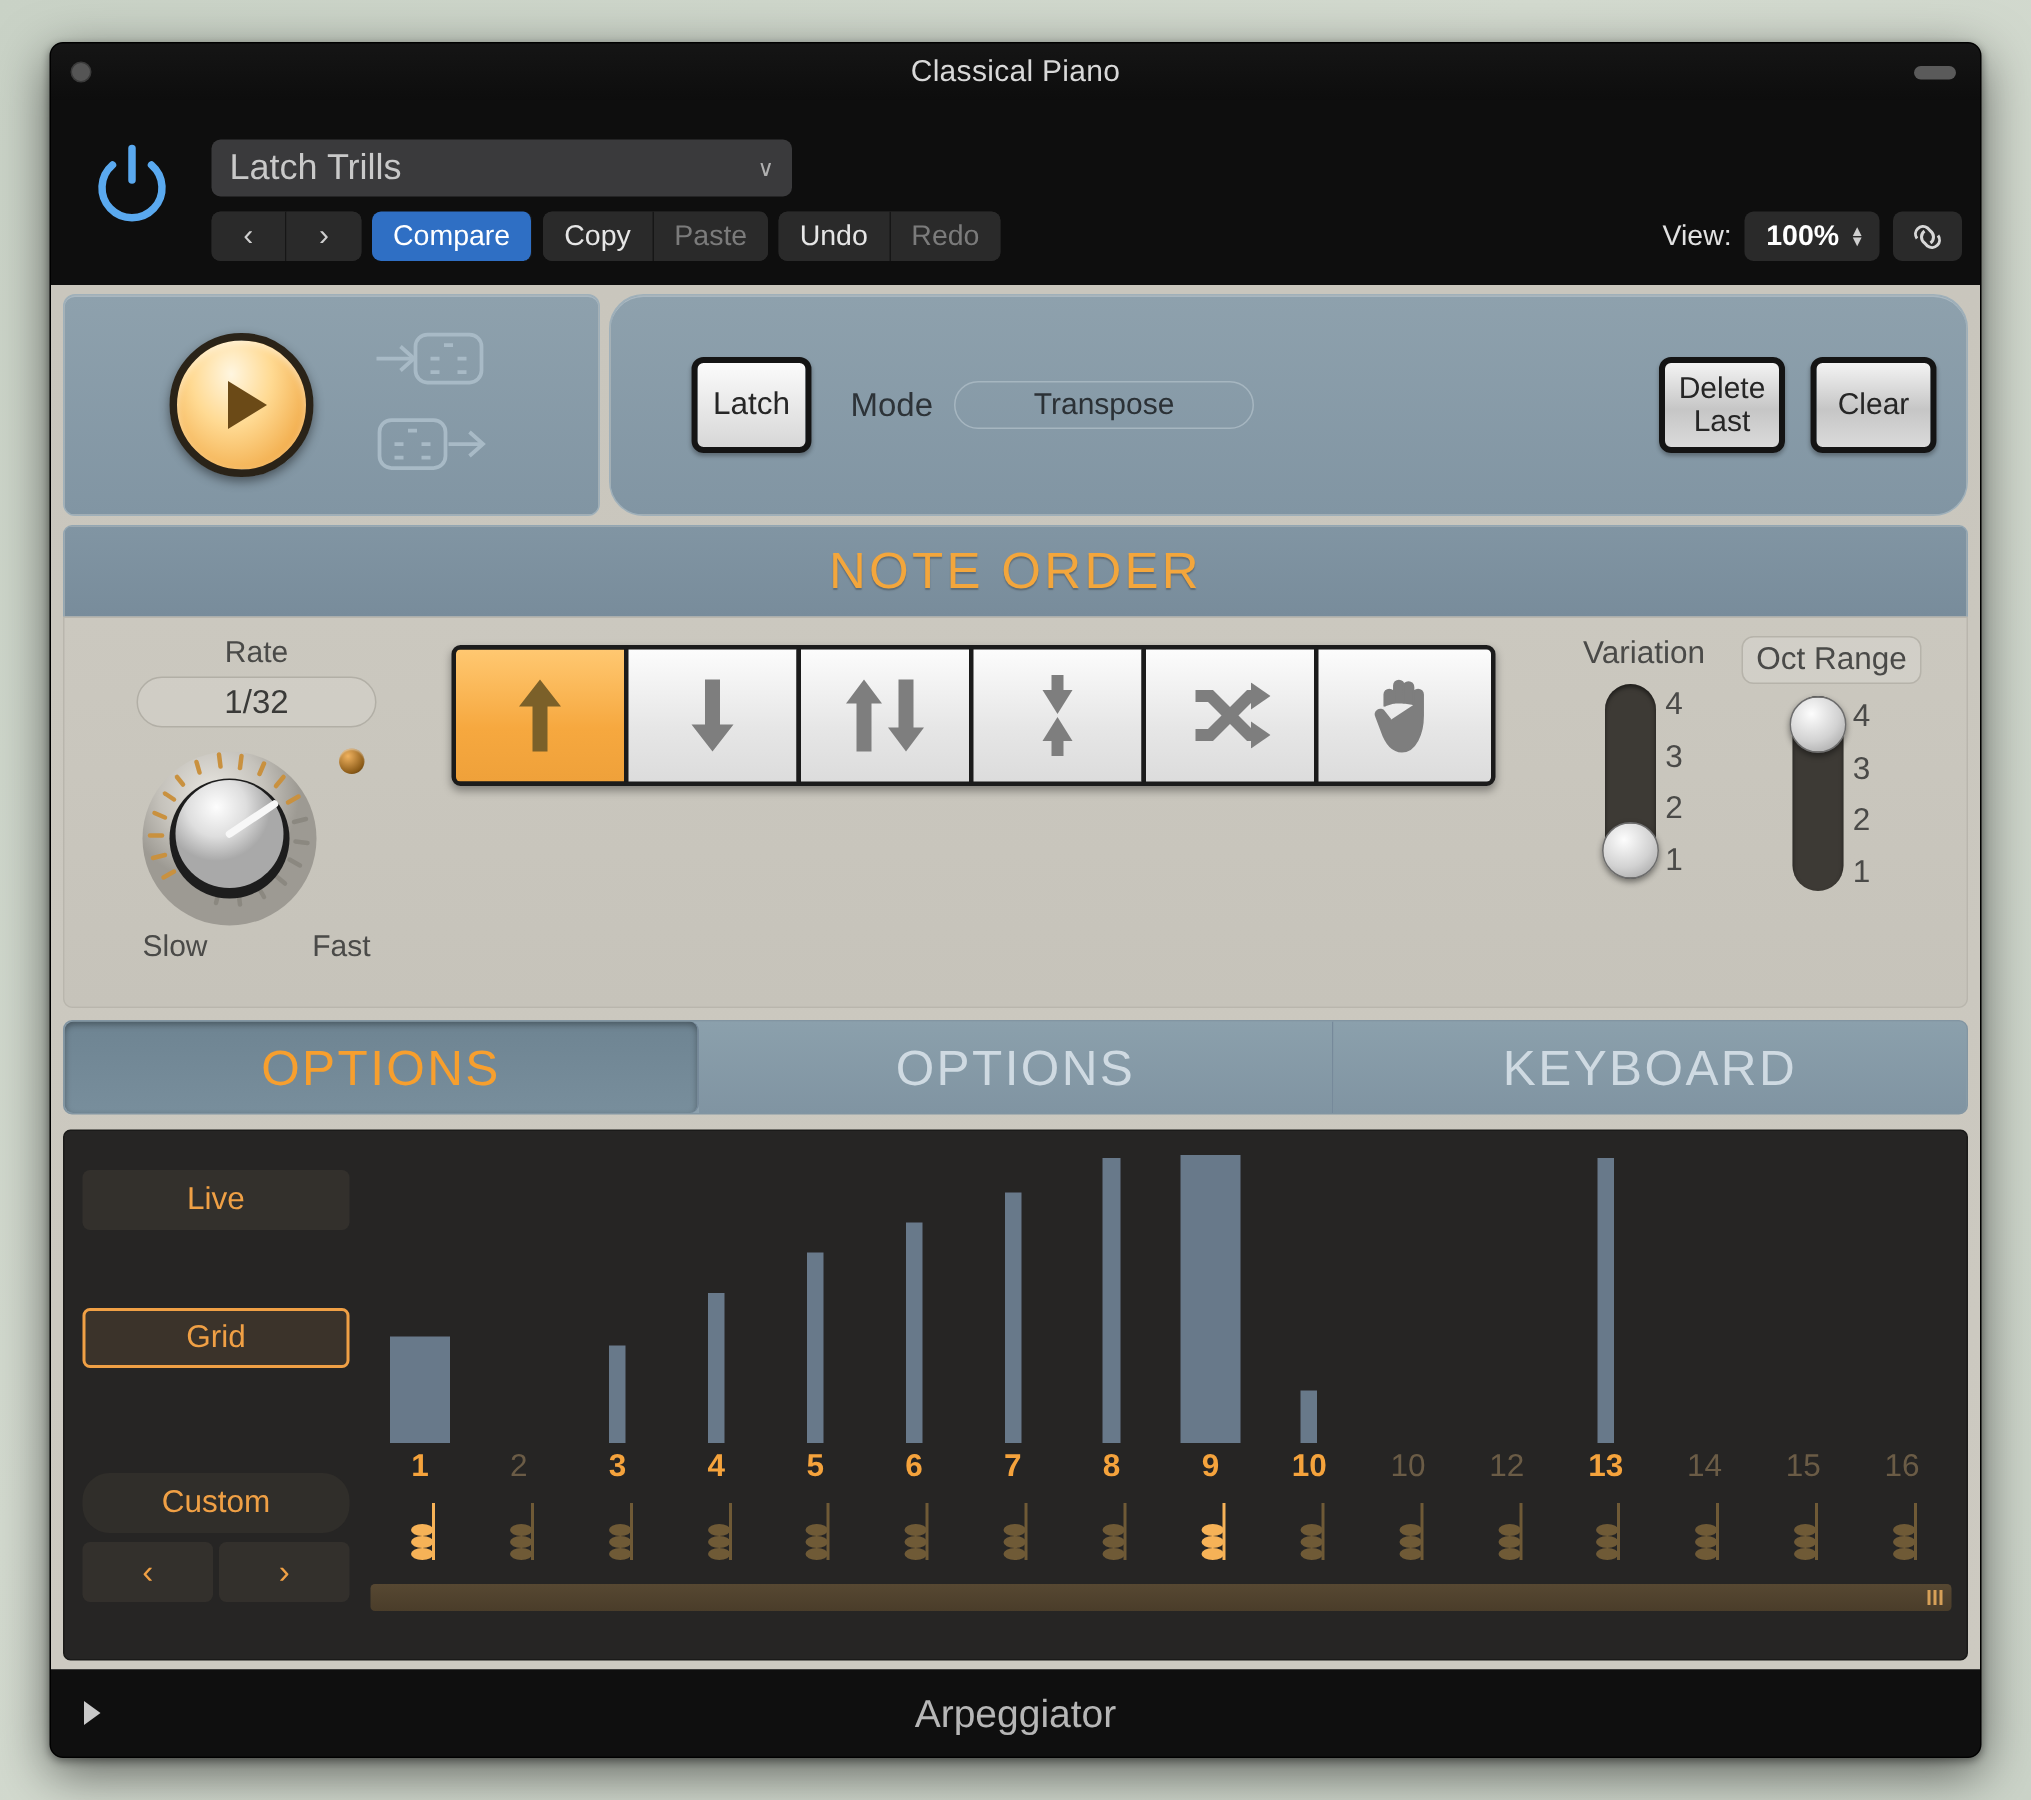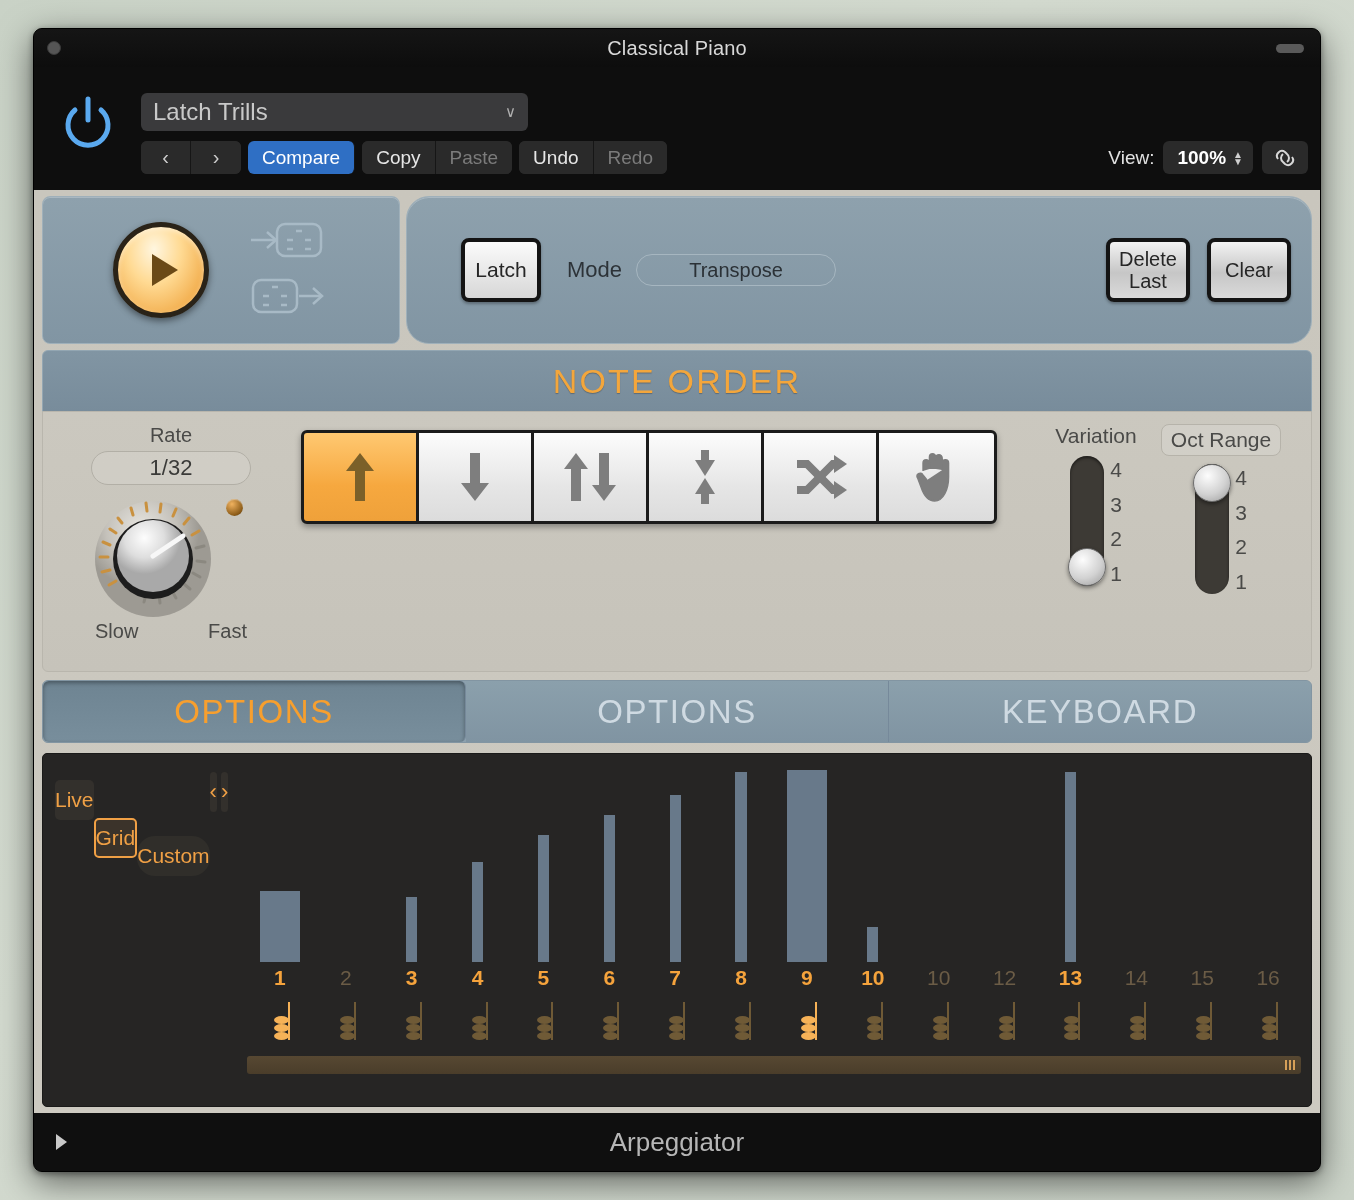--- a/index.html
+++ b/index.html
@@ -301,21 +301,21 @@
     border: 1px solid #1a1a19;
     border-radius: 5px;
     margin-top: 4px;
     display: flex;
     padding: 12px 10px 10px 12px;
     position: relative;
     min-height: 0;
   }
   .pat-side {
     width: 178px; flex:0 0 auto;
-    display:flex; flex-direction:row;
+    display:flex; flex-direction:column;
     position: relative;
   }
   .pbtn {
     height: 40px; border-radius: 5px;
     display:flex;align-items:center;justify-content:center;
     color:#f0a045; font-size: 21px; cursor:pointer;
     background: #33302c;
   }
   .pbtn.live { margin-top: 14px; }
   .pbtn.grid { margin-top: 52px; border:2px solid #f0a045; background:#3b332a;}

